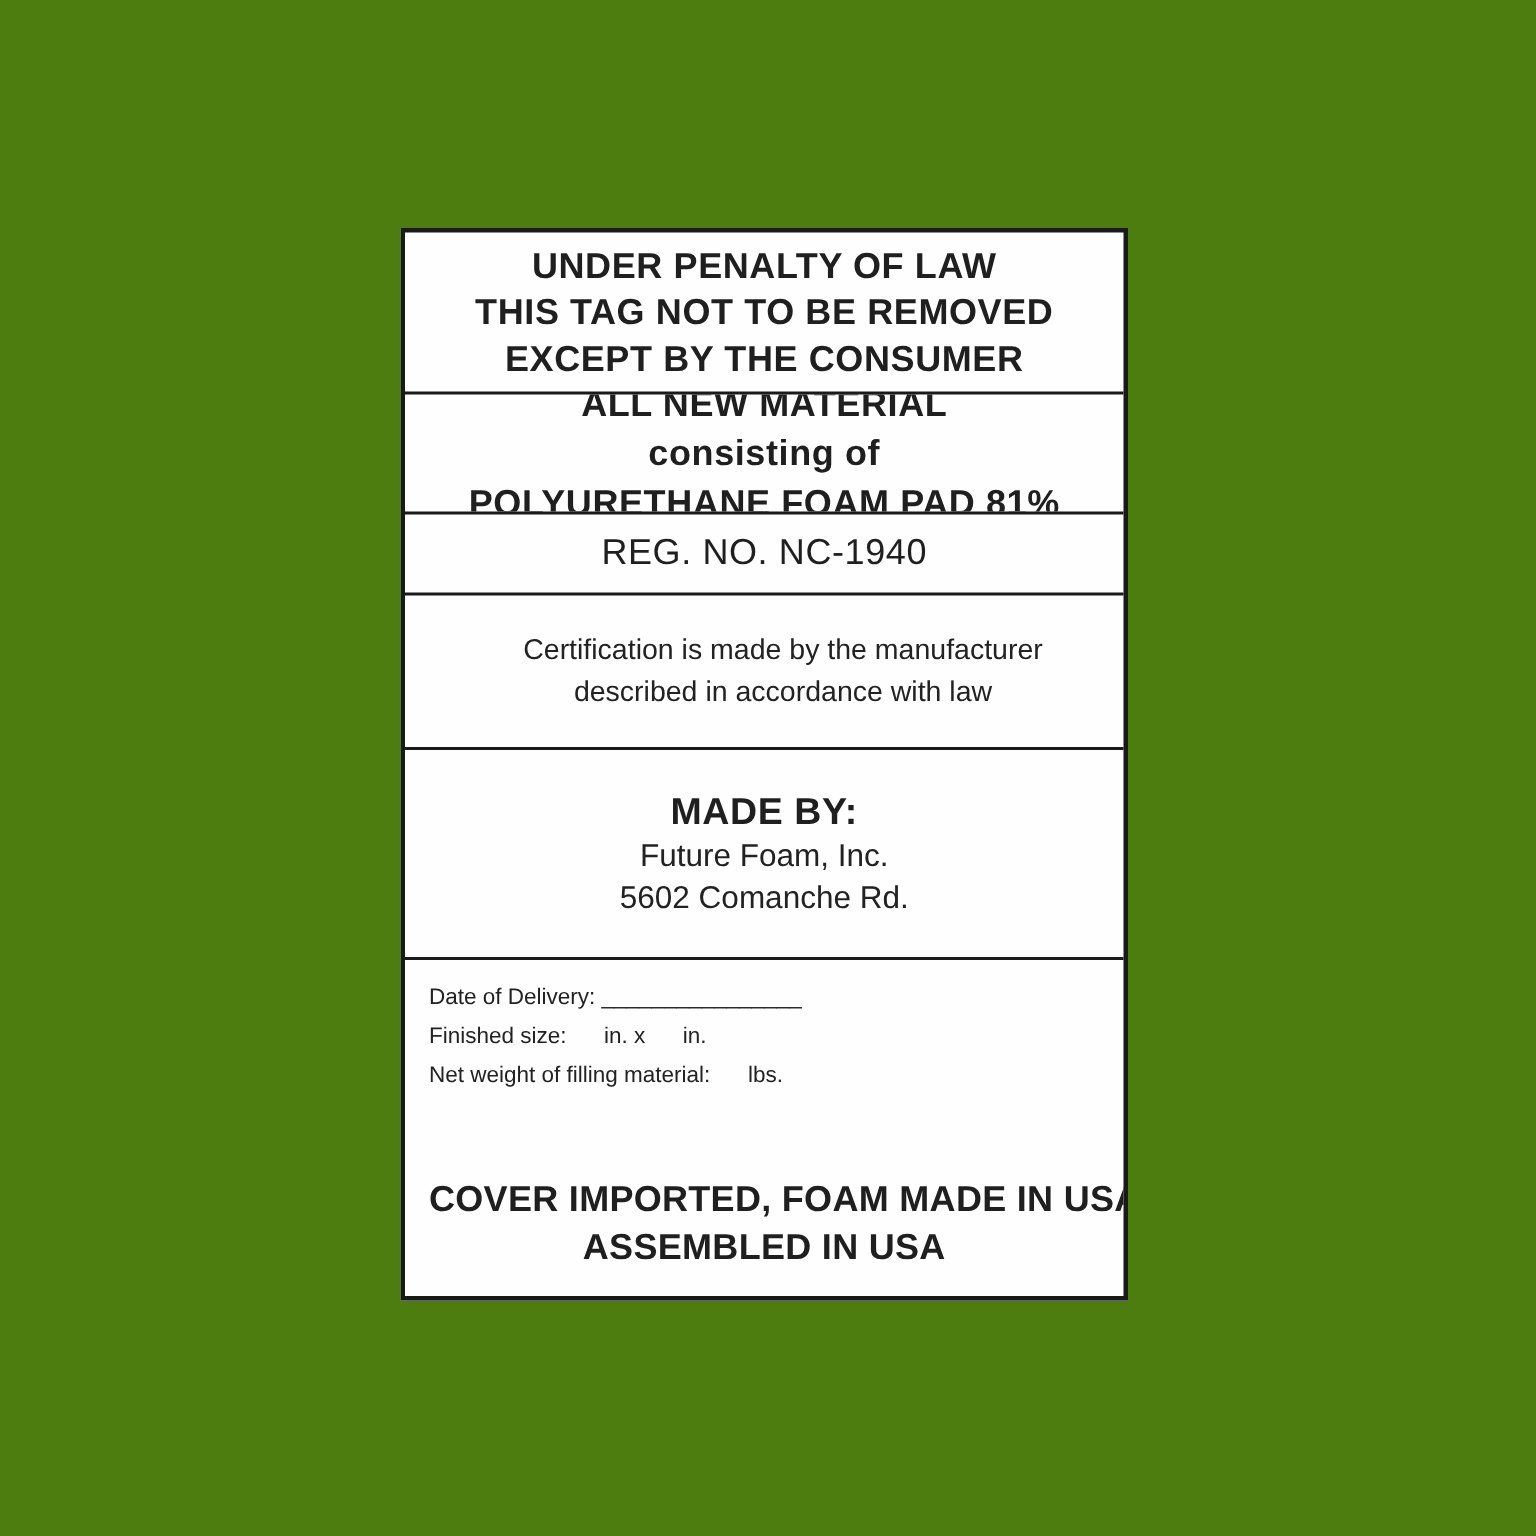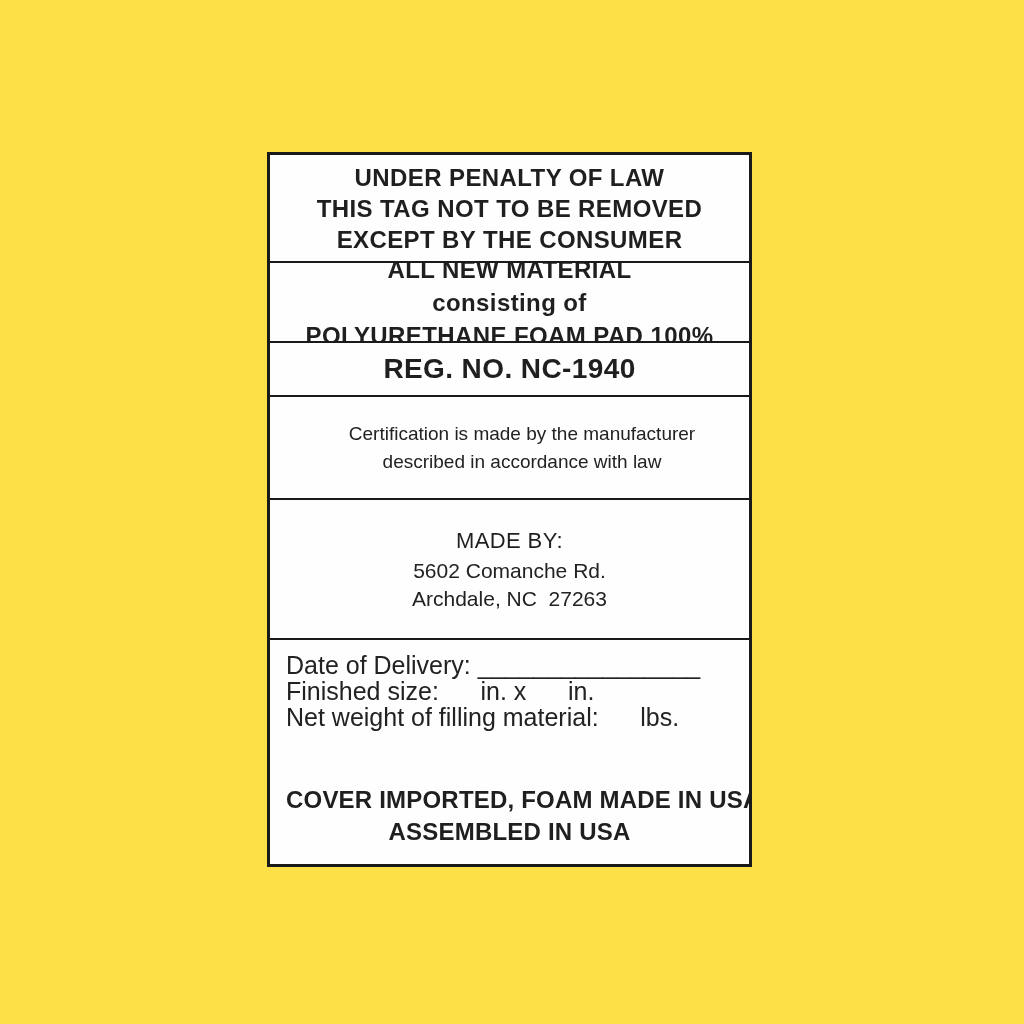--- a/index.html
+++ b/index.html
@@ -7,21 +7,21 @@
     width: 1024px;
     height: 1024px;
     background: #ffffff;
     font-family: "Liberation Sans", sans-serif;
     color: #1f1f1f;
   }
   .canvas {
     position: relative;
     width: 1024px;
     height: 1024px;
-    background: #fde047;
+    background: #4d7c0f;
   }
   .law-label {
     position: absolute;
     left: 267px;
     top: 152px;
     width: 485px;
     height: 715px;
     border: 3px solid #1a1a1a;
     background: #fefefe;
     display: flex;
@@ -48,47 +48,47 @@
   .bold-line {
     font-weight: bold;
     font-size: 24px;
     line-height: 31px;
     letter-spacing: 0.4px;
     white-space: pre;
   }
   .sec-material .bold-line { line-height: 33px; }
 
   .reg-line {
-    font-weight: bold;
-    font-size: 28px;
+    font-weight: normal;
+    font-size: 24px;
     letter-spacing: 0.4px;
     white-space: pre;
     text-align: right;
   }
   .cert-line {
     font-size: 19px;
     line-height: 28px;
     color: #222222;
     white-space: pre;
     margin-left: 25px;
   }
   .madeby-heading {
-    font-weight: normal;
-    font-size: 22px;
+    font-weight: bold;
+    font-size: 25px;
     line-height: 32px;
     letter-spacing: 0.4px;
   }
   .address-line {
     font-size: 21px;
     line-height: 28px;
     color: #222222;
     white-space: pre;
   }
   .detail-line {
-    font-size: 25px;
+    font-size: 15px;
     line-height: 26px;
     color: #222222;
     white-space: pre;
   }
   .origin-block {
     margin-top: auto;
     text-align: center;
     padding-bottom: 6px;
   }
   .origin-line {
@@ -107,36 +107,36 @@
 
     <div class="section sec-penalty">
       <div class="bold-line">UNDER PENALTY OF LAW</div>
       <div class="bold-line">THIS TAG NOT TO BE REMOVED</div>
       <div class="bold-line">EXCEPT BY THE CONSUMER</div>
     </div>
 
     <div class="section sec-material">
       <div class="bold-line">ALL NEW MATERIAL</div>
       <div class="bold-line">consisting of</div>
-      <div class="bold-line">POLYURETHANE FOAM PAD 100%</div>
+      <div class="bold-line">POLYURETHANE FOAM PAD 81%</div>
     </div>
 
     <div class="section sec-registration">
       <div class="reg-line">REG. NO. NC-1940</div>
     </div>
 
     <div class="section sec-cert">
       <div class="cert-line">Certification is made by the manufacturer</div>
       <div class="cert-line">described in accordance with law</div>
     </div>
 
     <div class="section sec-madeby">
       <div class="madeby-heading">MADE BY:</div>
+      <div class="address-line">Future Foam, Inc.</div>
       <div class="address-line">5602 Comanche Rd.</div>
-      <div class="address-line">Archdale, NC  27263</div>
     </div>
 
     <div class="section sec-details">
       <div class="detail-line">Date of Delivery: ________________</div>
       <div class="detail-line">Finished size:      in. x      in.</div>
       <div class="detail-line">Net weight of filling material:      lbs.</div>
       <div class="origin-block">
         <div class="origin-line">COVER IMPORTED, FOAM MADE IN USA,</div>
         <div class="origin-line">ASSEMBLED IN USA</div>
       </div>

